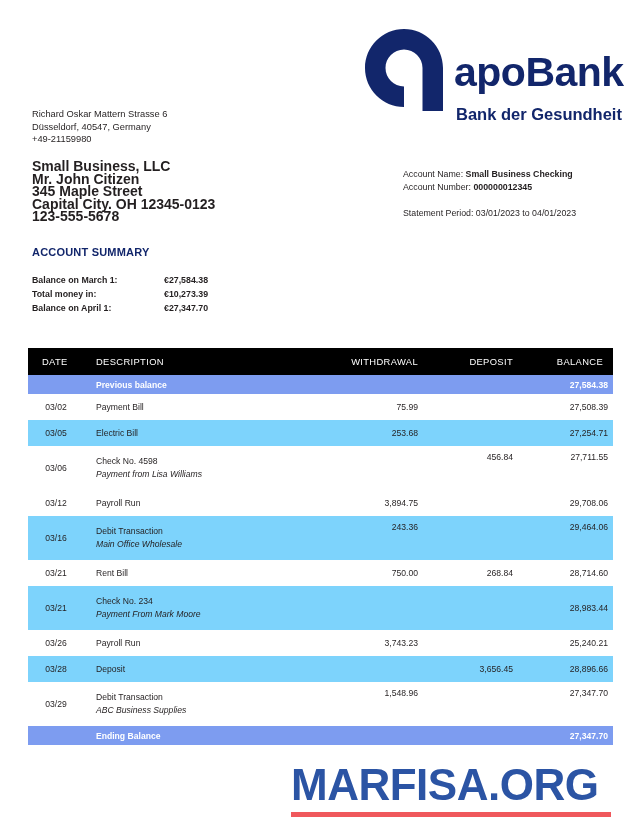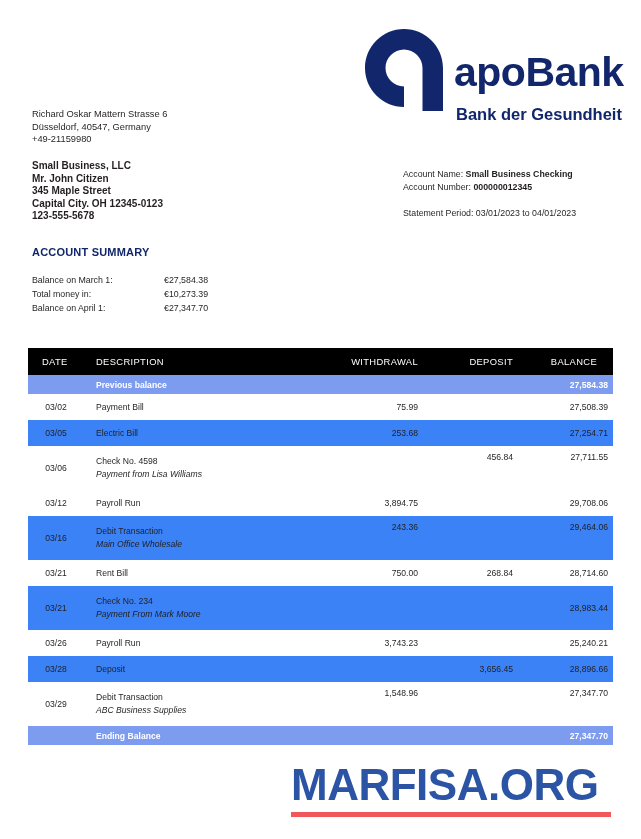--- a/index.html
+++ b/index.html
@@ -59,21 +59,21 @@
     left: 32px;
     top: 108px;
     font-size: 9.3px;
     line-height: 12.6px;
     color: #231f20;
   }
   #customer-address {
     position: absolute;
     left: 32px;
     top: 160px;
-    font-size: 10px;
+    font-size: 14px;
     line-height: 12.6px;
     font-weight: bold;
     color: #231f20;
   }
 
   
   #account-meta {
     position: absolute;
     left: 403px;
     top: 168px;
@@ -101,20 +101,21 @@
     letter-spacing: 0.2px;
     color: #12266b;
   }
   #summary-table {
     position: absolute;
     left: 32px;
     top: 273px;
     font-size: 8.8px;
     line-height: 14.2px;
     border-collapse: collapse;
+    font-weight: bold;
   }
   #summary-table td { padding: 0; vertical-align: top; }
   #summary-table td.lbl { width: 132px; }
   #summary-table td.amt { width: 90px; }
 
   
   #txn-table {
     position: absolute;
     left: 28px;
     top: 348px;
@@ -136,40 +137,40 @@
     font-weight: normal;
     letter-spacing: 0.35px;
     height: 27px;
     padding: 0 0 0 0;
     text-align: left;
     vertical-align: middle;
   }
   #txn-table thead th.th-date { padding-left: 14px; }
   #txn-table thead th.th-desc { padding-left: 8px; }
   #txn-table thead th.num { text-align: right; padding-right: 5px; }
-  #txn-table thead th.th-bal { padding-right: 16px; }
+  #txn-table thead th.th-bal { padding-right: 10px; }
 
   #txn-table tr.band td {
     background: #7d9cf0;
     color: #ffffff;
     font-weight: bold;
     height: 19px;
     font-size: 8.6px;
   }
   #txn-table tr.band td.desc { padding-left: 8px; }
   #txn-table tr.band td.num { text-align: right; padding-right: 5px; }
 
   #txn-table tbody td {
     padding: 0;
     vertical-align: middle;
     color: #231f20;
   }
   #txn-table tr.txn td { height: 26px; }
   #txn-table tr.txn.two td { height: 38px; }
-  #txn-table tr.alt td { background: #3b82f6; }
+  #txn-table tr.alt td { background: #7dd3fc; }
   #txn-table tr.plain td { background: #ffffff; }
 
   #txn-table td.date {
     text-align: center;
     font-size: 8.6px;
     padding-right: 4px;
   }
   #txn-table td.desc { padding-left: 8px; }
   #txn-table td.desc .d1 { display: block; line-height: 12px; }
   #txn-table td.desc .d2 {

